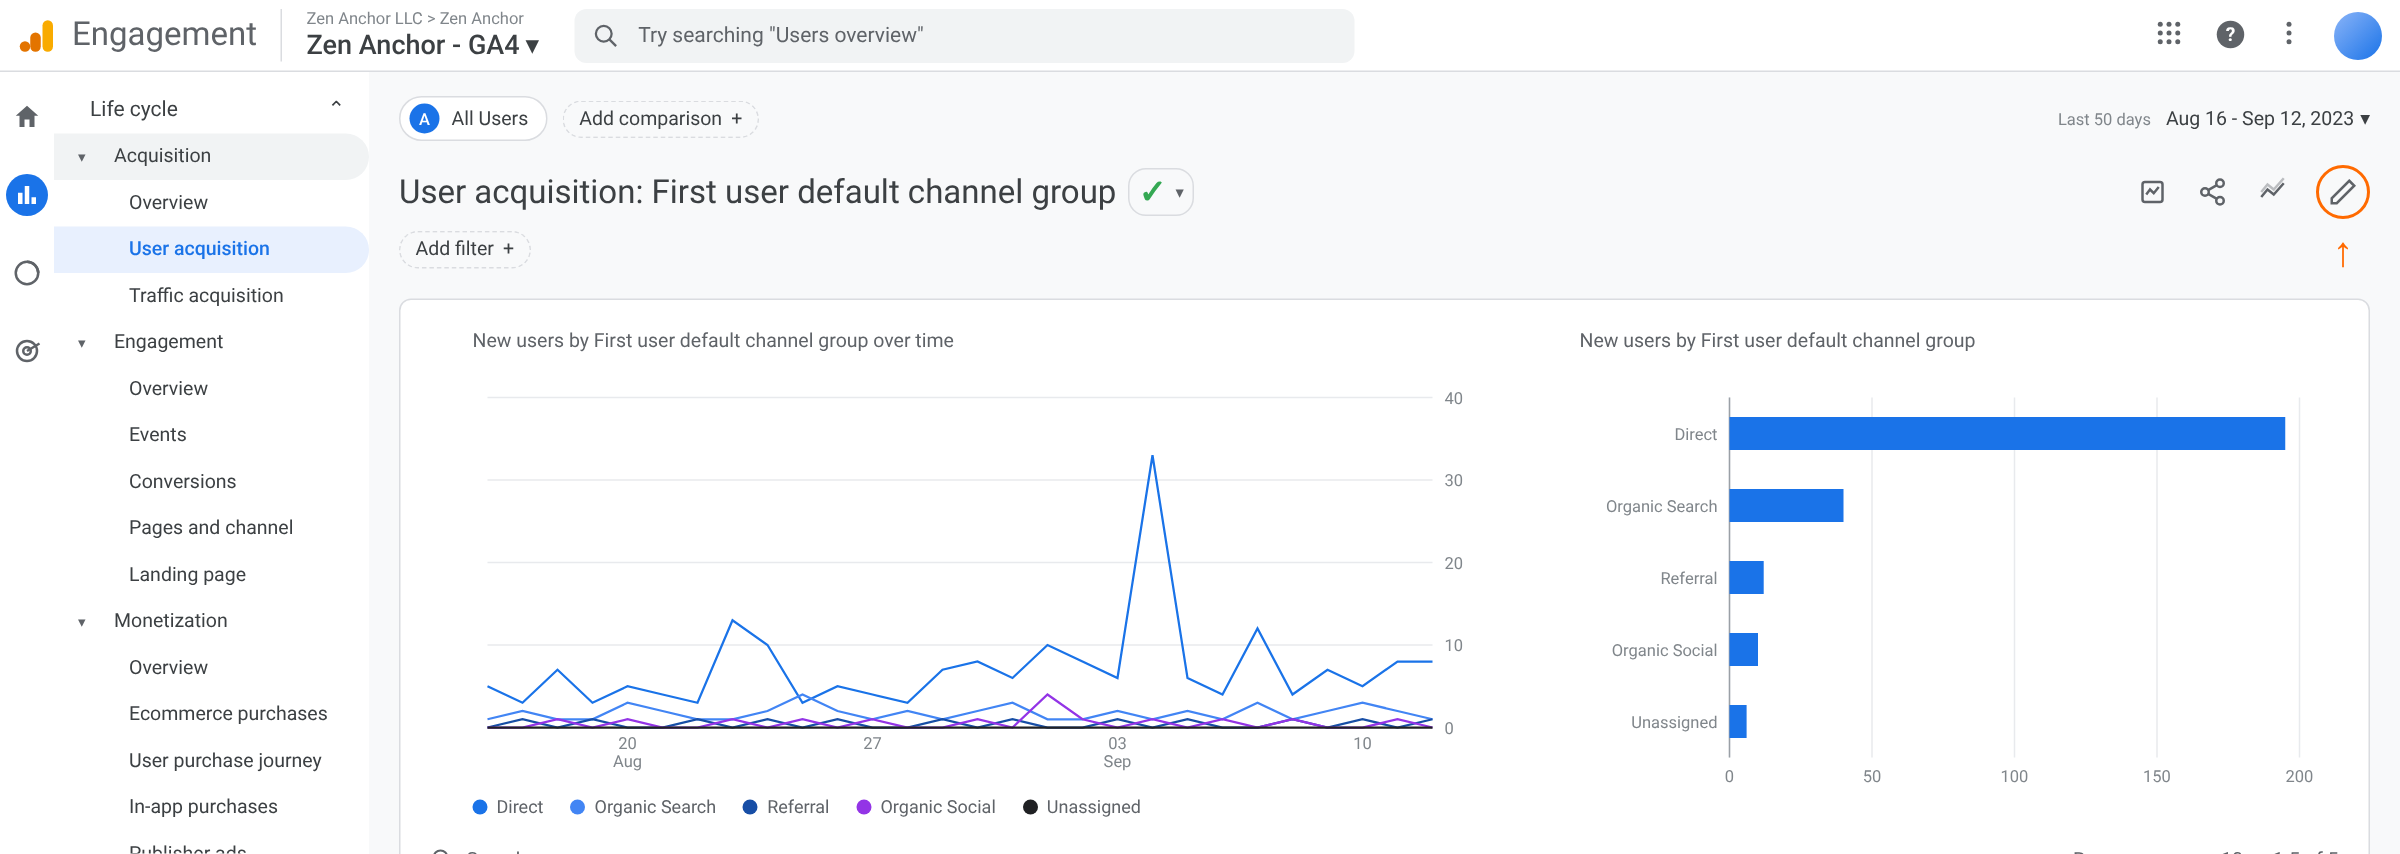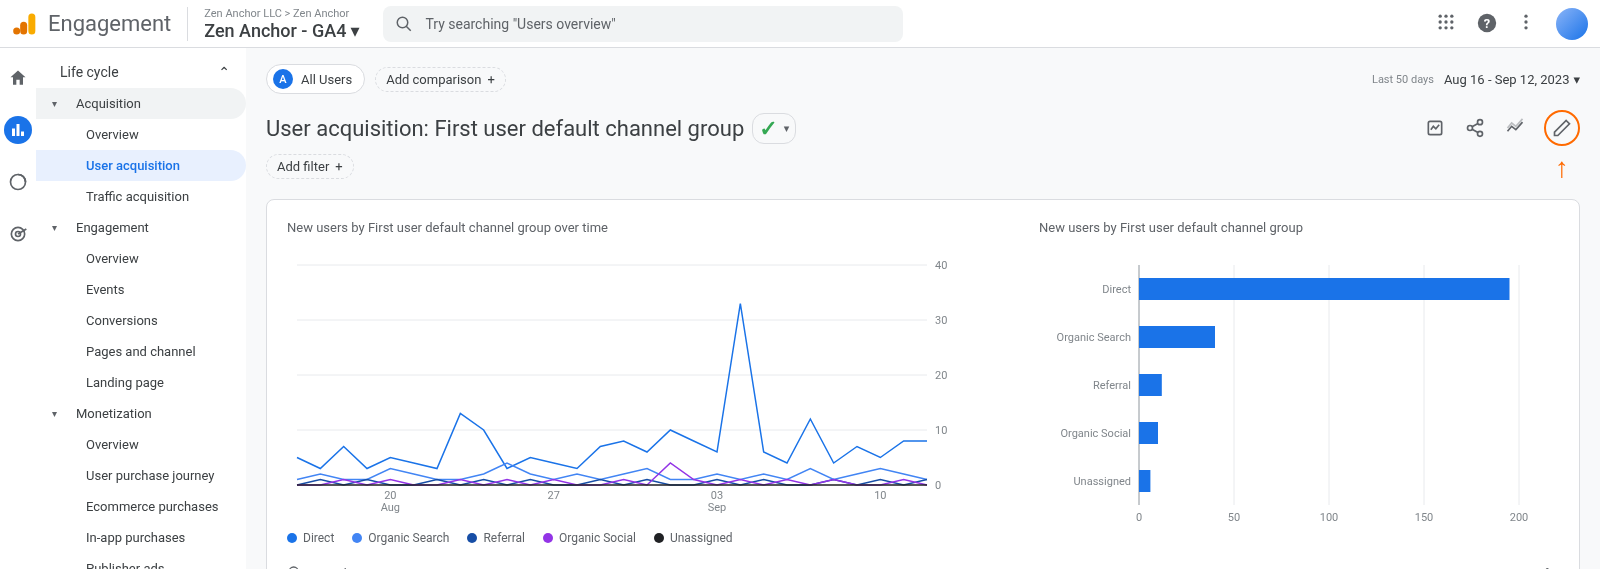--- a/index.html
+++ b/index.html
@@ -44,21 +44,21 @@
 .status-dot { color: #34a853; font-weight: bold; }
 .report-actions { margin-left: auto; display: flex; align-items: center; gap: 18px; color: #5f6368; }
 .report-actions .icon-btn { cursor: pointer; width: 22px; height: 22px; display:flex; align-items:center; justify-content:center;}
 .edit-circle { width: 36px; height: 36px; border: 2px solid #ff6a00; border-radius: 50%; display: flex; align-items: center; justify-content: center; cursor: pointer; position: relative; }
 .edit-arrow { position: absolute; bottom: -40px; left: 50%; transform: translateX(-50%); color: #ff6a00; font-size: 28px; }
 
 .add-filter { display: inline-flex; gap: 6px; border: 1px dashed #dadce0; border-radius: 16px; padding: 4px 10px; font-size: 13px; margin-bottom: 12px; cursor: pointer; width: fit-content;}
 
 .card { background: #fff; border: 1px solid #dadce0; border-radius: 8px; padding: 20px; margin-top: 8px;}
 .charts-row { display: flex; gap: 30px; }
-.chart-col { flex: 1; }
+.chart-col { flex: 1; margin-left: 28px; }
 .chart-col.right { flex: 0 0 520px; }
 .chart-title { font-size: 13px; color: #5f6368; margin-bottom: 20px; }
 .legend { display: flex; gap: 18px; margin-top: 16px; font-size: 12px; color: #5f6368; flex-wrap: wrap;}
 .legend-item { display: flex; align-items: center; gap: 6px; }
 .legend-dot { width: 10px; height: 10px; border-radius: 50%; }
 
 .search-row { display: flex; align-items: center; gap: 8px; margin-top: 20px; font-size: 13px; color: #5f6368; }
 .search-row .right { margin-left: auto; display: flex; align-items: center; gap: 10px; }
 
 svg { display: block; }
@@ -177,22 +177,22 @@
         <div class="sidebar-subitem">Overview</div>
         <div class="sidebar-subitem">Events</div>
         <div class="sidebar-subitem">Conversions</div>
         <div class="sidebar-subitem">Pages and channel</div>
         <div class="sidebar-subitem">Landing page</div>
         <div class="sidebar-item">
           <span class="tri">▾</span>
           <span>Monetization</span>
         </div>
         <div class="sidebar-subitem">Overview</div>
+        <div class="sidebar-subitem">Ecommerce purchases</div>
         <div class="sidebar-subitem">User purchase journey</div>
-        <div class="sidebar-subitem">Ecommerce purchases</div>
         <div class="sidebar-subitem">In-app purchases</div>
         <div class="sidebar-subitem">Publisher ads</div>
       </div>
   </div>
 
   <div class="main">
     <div class="filter-row">
       <div class="audience-chip">
         <span class="audience-badge">A</span>
         <span>All Users</span>

